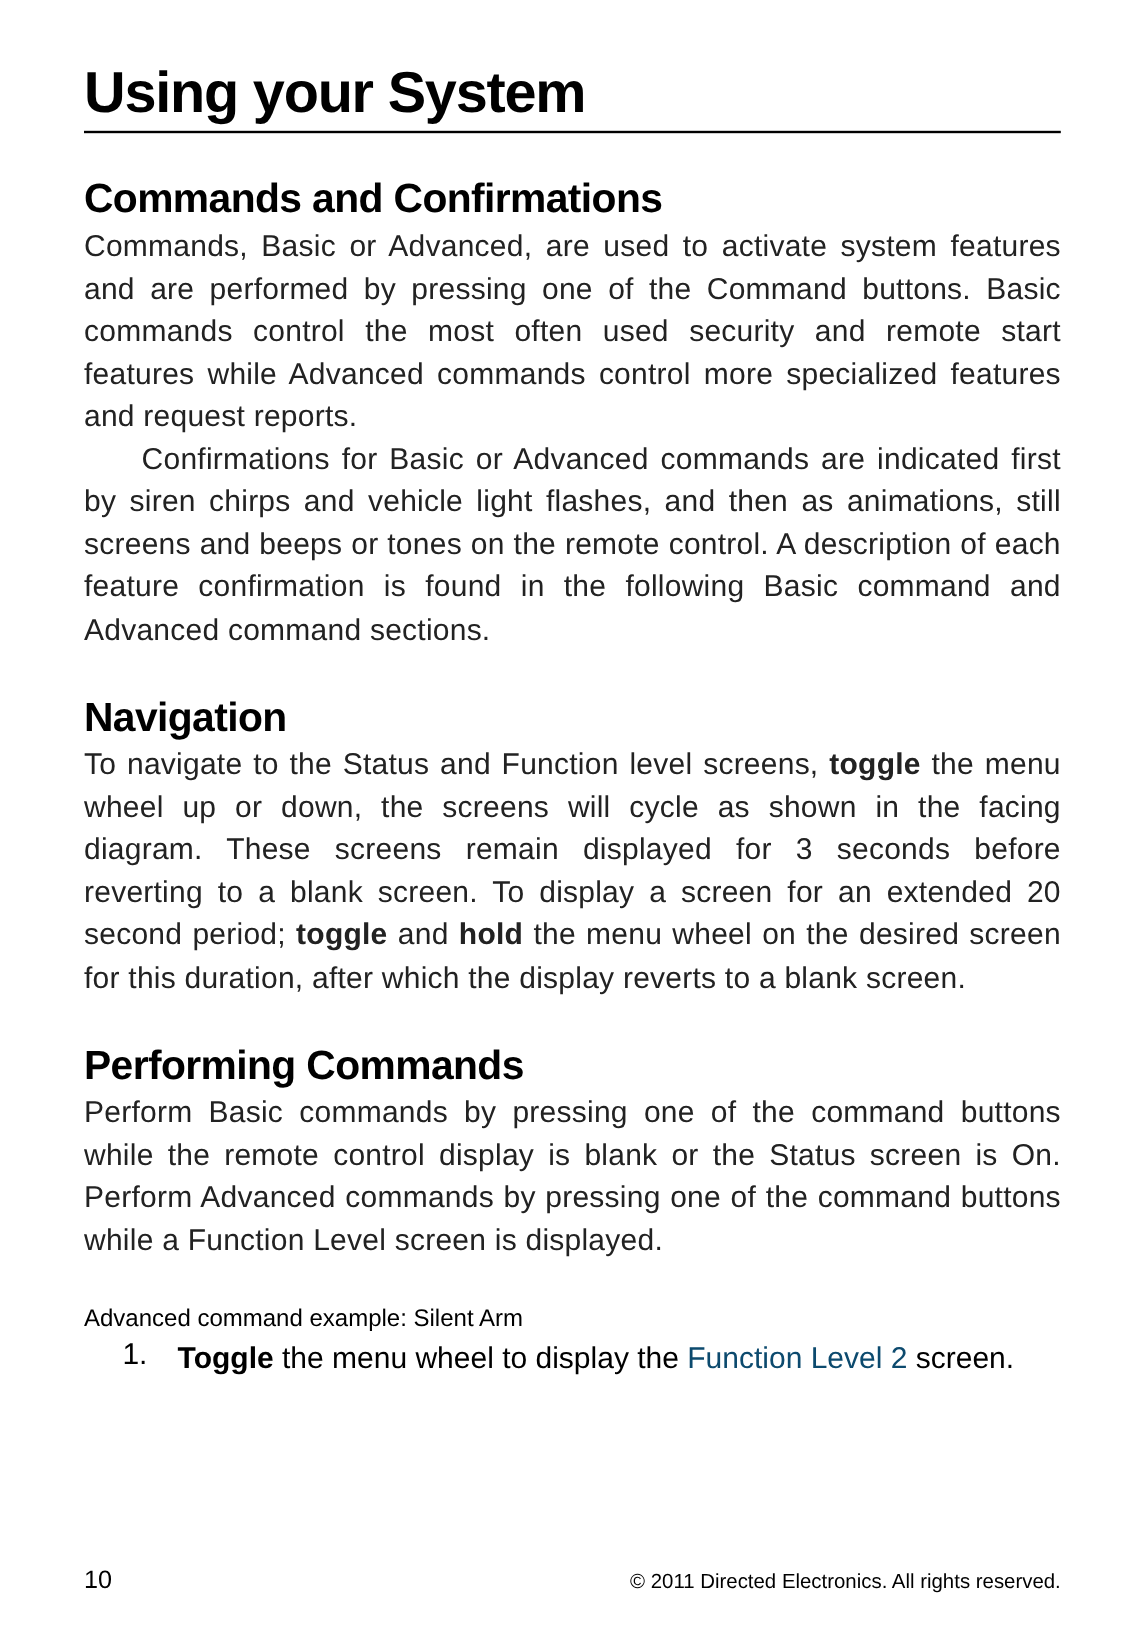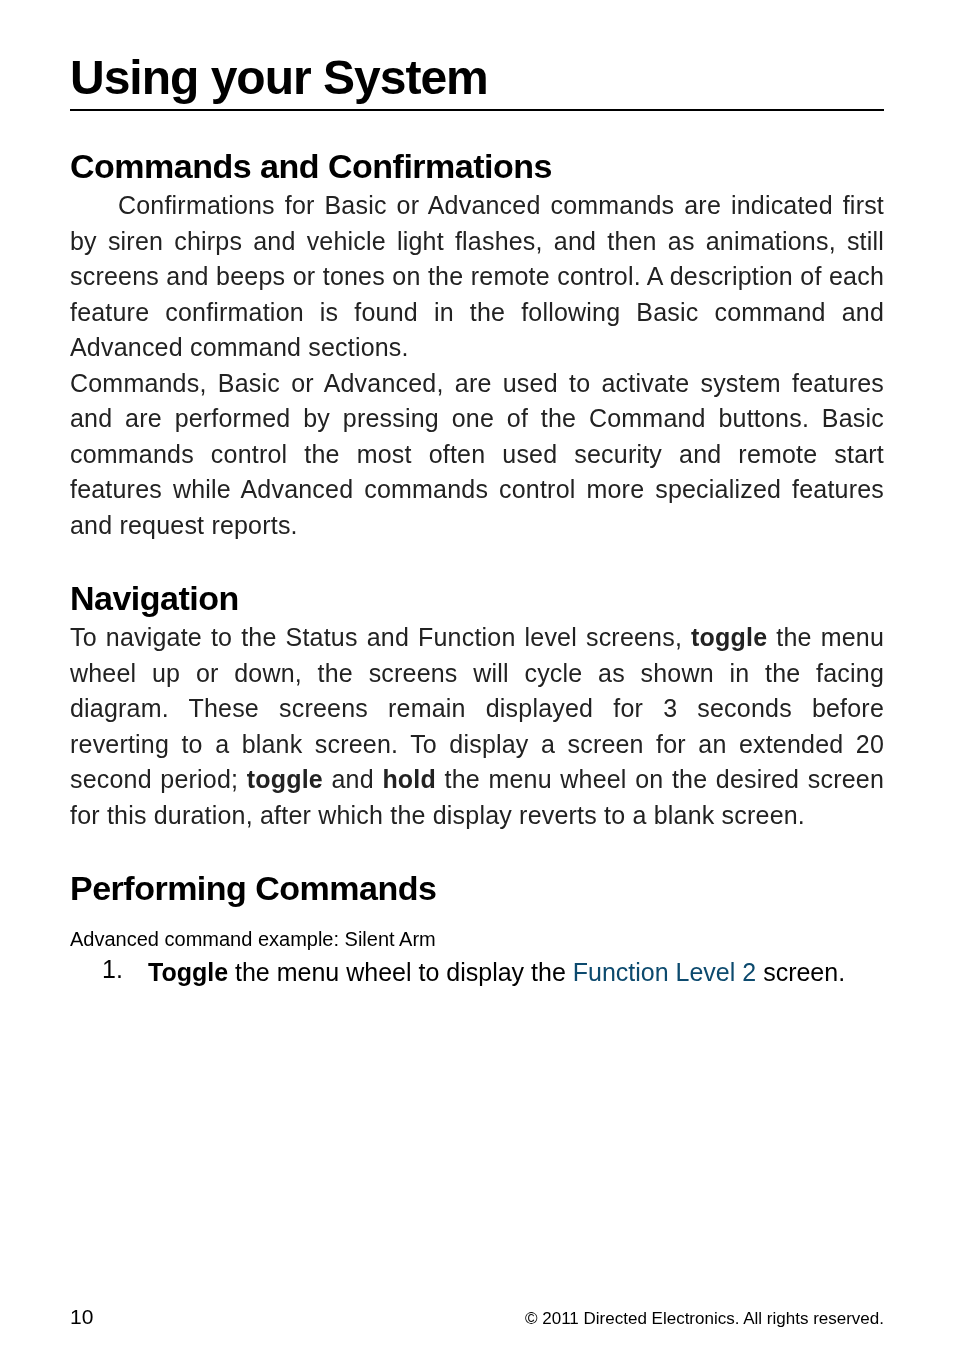--- a/index.html
+++ b/index.html
@@ -100,31 +100,32 @@
       font-weight: 400;
     }
   </style>
 </head>
 <body>
 
 <h1 class="main-heading">Using your System</h1>
 
 <div class="section-gap">
   <h2 class="sub-heading">Commands and Confirmations</h2>
+  <p class="body-text">Commands, Basic or Advanced, are used to activate system features and are performed by pressing one of the Command buttons. Basic commands control the most often used security and remote start features while Advanced commands control more specialized features and request reports.</p>
   <p class="body-text para-indent">Confirmations for Basic or Advanced commands are indicated first by siren chirps and vehicle light flashes, and then as animations, still screens and beeps or tones on the remote control. A description of each feature confirmation is found in the following Basic command and Advanced command sections.</p>
-  <p class="body-text">Commands, Basic or Advanced, are used to activate system features and are performed by pressing one of the Command buttons. Basic commands control the most often used security and remote start features while Advanced commands control more specialized features and request reports.</p>
 </div>
 
 <div class="section-gap">
   <h2 class="sub-heading">Navigation</h2>
   <p class="body-text"><span>To navigate to the Status and Function level screens, </span><span class="bold-inline">toggle</span><span> the menu wheel up or down, the screens will cycle as shown in the facing diagram. These screens remain displayed for 3 seconds before reverting to a blank screen. To display a screen for an extended 20 second period; </span><span class="bold-inline">toggle</span><span> and </span><span class="bold-inline">hold</span><span> the menu wheel on the desired screen for this duration, after which the display reverts to a blank screen.</span></p>
 </div>
 
 <div>
   <h2 class="sub-heading">Performing Commands</h2>
+  <p class="body-text section-gap">Perform Basic commands by pressing one of the command buttons while the remote control display is blank or the Status screen is On. Perform Advanced commands by pressing one of the command buttons while a Function Level screen is displayed.</p>
   <h3 class="sub-heading-small">Advanced command example: Silent Arm</h3>
   <div class="list-item">
     <span class="list-number">1.</span>
     <span class="list-content"><span class="bold-inline">Toggle</span><span> the menu wheel to display the </span><span class="link-style">Function Level 2</span><span> screen.</span></span>
   </div>
 </div>
 
 <div class="footer">
   <span class="page-number">10</span>
   <span class="copyright">© 2011 Directed Electronics. All rights reserved.</span>

